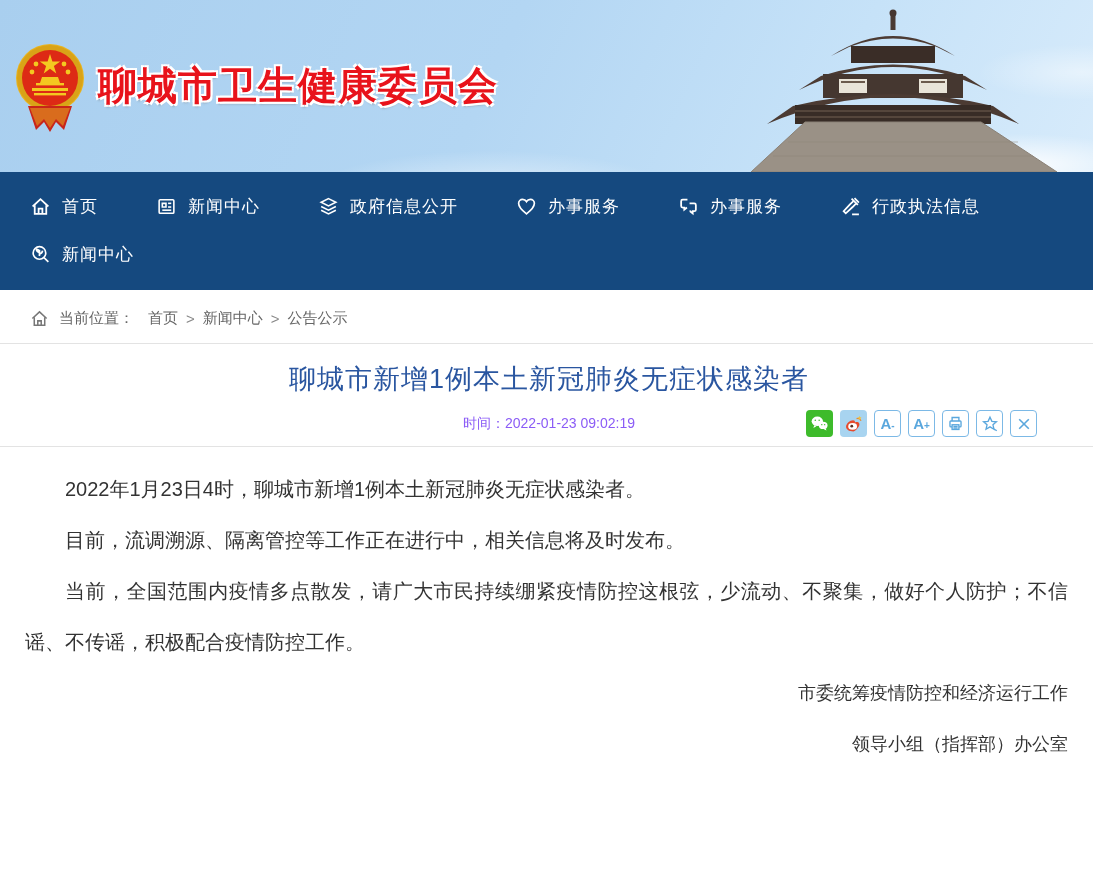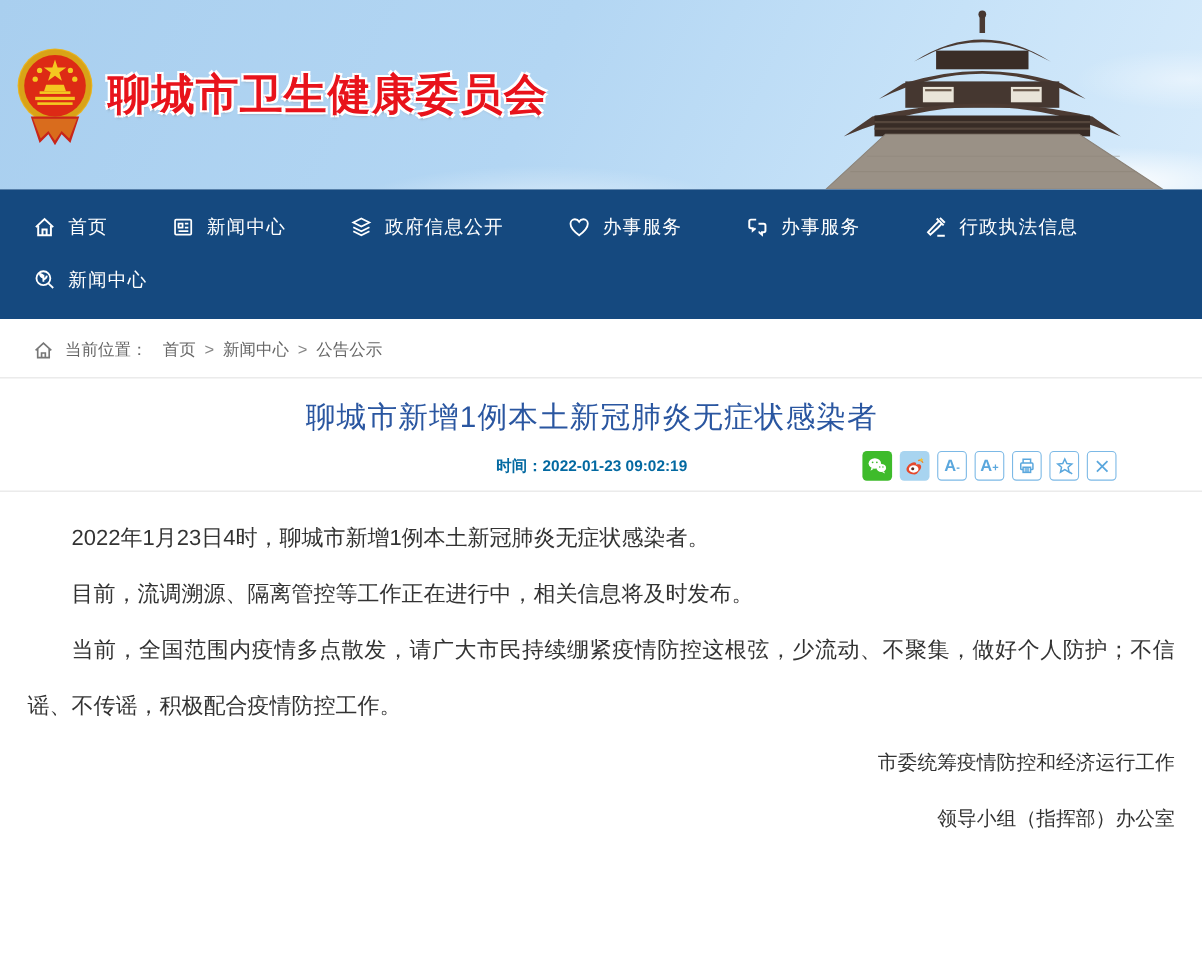--- a/index.html
+++ b/index.html
@@ -34,24 +34,24 @@
 
   
   .breadcrumb-bar { display:flex; align-items:center; padding:19px 35px 15px 30px; font-size:15px; color:#666; border-bottom:1px solid #e3e3e3; margin:0; }
   .breadcrumb-bar svg { margin-right:10px; }
   .crumb { color:#666; cursor:pointer; }
   .crumb-sep { margin:0 8px; color:#888; }
   .crumb-label { margin-right:14px; }
 
   
   .title-section { padding:17px 25px 0; border-bottom:1px solid #e3e3e3; margin:0 25px; height:103px; position:relative; }
-  .title-section { margin:0; padding-left:25px; padding-right:42px; }
+  .title-section { margin:0; padding-left:25px; padding-right:20px; }
   .article-title { text-align:center; font-size:27px; font-weight:500; color:#2a56a0; letter-spacing:1px; }
   .meta-row { position:relative; height:30px; margin-top:13px; }
-  .meta-time { position:absolute; left:0; right:0; text-align:center; top:5px; font-size:14px; color:#0369a1;font-weight:bold; }
+  .meta-time { position:absolute; left:0; right:0; text-align:center; top:5px; font-size:14px; color:#8b5cf6; }
   .share-icons { position:absolute; right:36px; top:0; display:flex; }
   .sbtn { width:27px; height:27px; margin-left:7px; border-radius:4px; display:flex; align-items:center; justify-content:center; cursor:pointer; }
   .sbtn.outline { background:#fff; border:1px solid #7cb9e6; color:#5aa7dd; font-size:15px; font-weight:bold; }
   .sbtn.outline .sup { font-size:10px; margin-top:-8px; }
   .sbtn.wechat { background:#3ebb2b; }
   .sbtn.weibo { background:#a8d4f0; }
 
   
   .article-body { padding:17px 25px 0; }
   .article-body p { font-size:20px; color:#333; line-height:51px; text-align:justify; text-indent:2em; }

